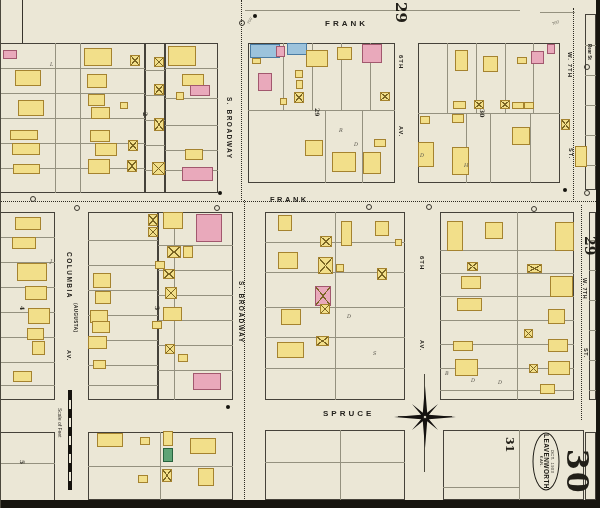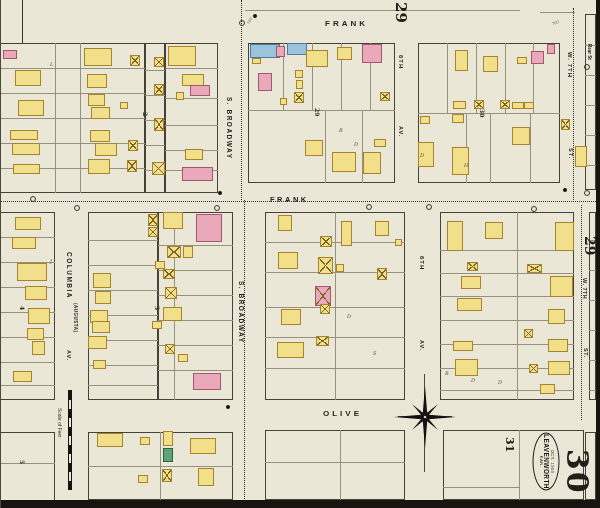--- a/index.html
+++ b/index.html
@@ -316,21 +316,21 @@
     <div class="bld c-y" style="left: 97px; top: 433px; width: 26px; height: 14px;"></div>
     <div class="bld c-y" style="left: 140px; top: 437px; width: 10px; height: 8px;"></div>
     <div class="bld c-y" style="left: 163px; top: 431px; width: 10px; height: 15px;"></div>
     <div class="bld c-g" style="left: 163px; top: 448px; width: 10px; height: 14px;"></div>
     <div class="bld c-y xm" style="left: 162px; top: 469px; width: 10px; height: 13px;"></div>
     <div class="bld c-y" style="left: 138px; top: 475px; width: 10px; height: 8px;"></div>
     <div class="bld c-y" style="left: 190px; top: 438px; width: 26px; height: 16px;"></div>
     <div class="bld c-y" style="left: 198px; top: 468px; width: 16px; height: 18px;"></div>
     <div class="slabel" style="left: 325px; top: 19px; font-size: 8px; letter-spacing: 3px;">FRANK</div>
     <div class="slabel" style="left: 270px; top: 195px; font-size: 7.5px; letter-spacing: 2.5px;">FRANK</div>
-    <div class="slabel" style="left: 323px; top: 409px; font-size: 8px; letter-spacing: 3px;">OLIVE</div>
+    <div class="slabel" style="left: 323px; top: 409px; font-size: 8px; letter-spacing: 3px;">SPRUCE</div>
     <div class="slabel vert" style="left: 226px; top: 97px; font-size: 6.5px; letter-spacing: 1.5px;">S. BROADWAY</div>
     <div class="slabel vert" style="left: 238px; top: 281px; font-size: 6.5px; letter-spacing: 1.5px;">S. BROADWAY</div>
     <div class="slabel vert" style="left: 66px; top: 252px; font-size: 6.5px; letter-spacing: 1.5px;">COLUMBIA</div>
     <div class="slabel vert" style="left: 73px; top: 303px; font-size: 4.5px; letter-spacing: 0.5px;">(AUGUSTA)</div>
     <div class="slabel vert" style="left: 66px; top: 350px; font-size: 5.5px; letter-spacing: 1px;">AV.</div>
     <div class="slabel vert" style="left: 398px; top: 55px; font-size: 6px; letter-spacing: 1px;">6TH</div>
     <div class="slabel vert" style="left: 398px; top: 126px; font-size: 5.5px; letter-spacing: 1px;">AV.</div>
     <div class="slabel vert" style="left: 419px; top: 256px; font-size: 6px; letter-spacing: 1px;">6TH</div>
     <div class="slabel vert" style="left: 419px; top: 340px; font-size: 5.5px; letter-spacing: 1px;">AV.</div>
     <div class="slabel vert" style="left: 567px; top: 52px; font-size: 6px; letter-spacing: 1px;">W. 7TH</div>

